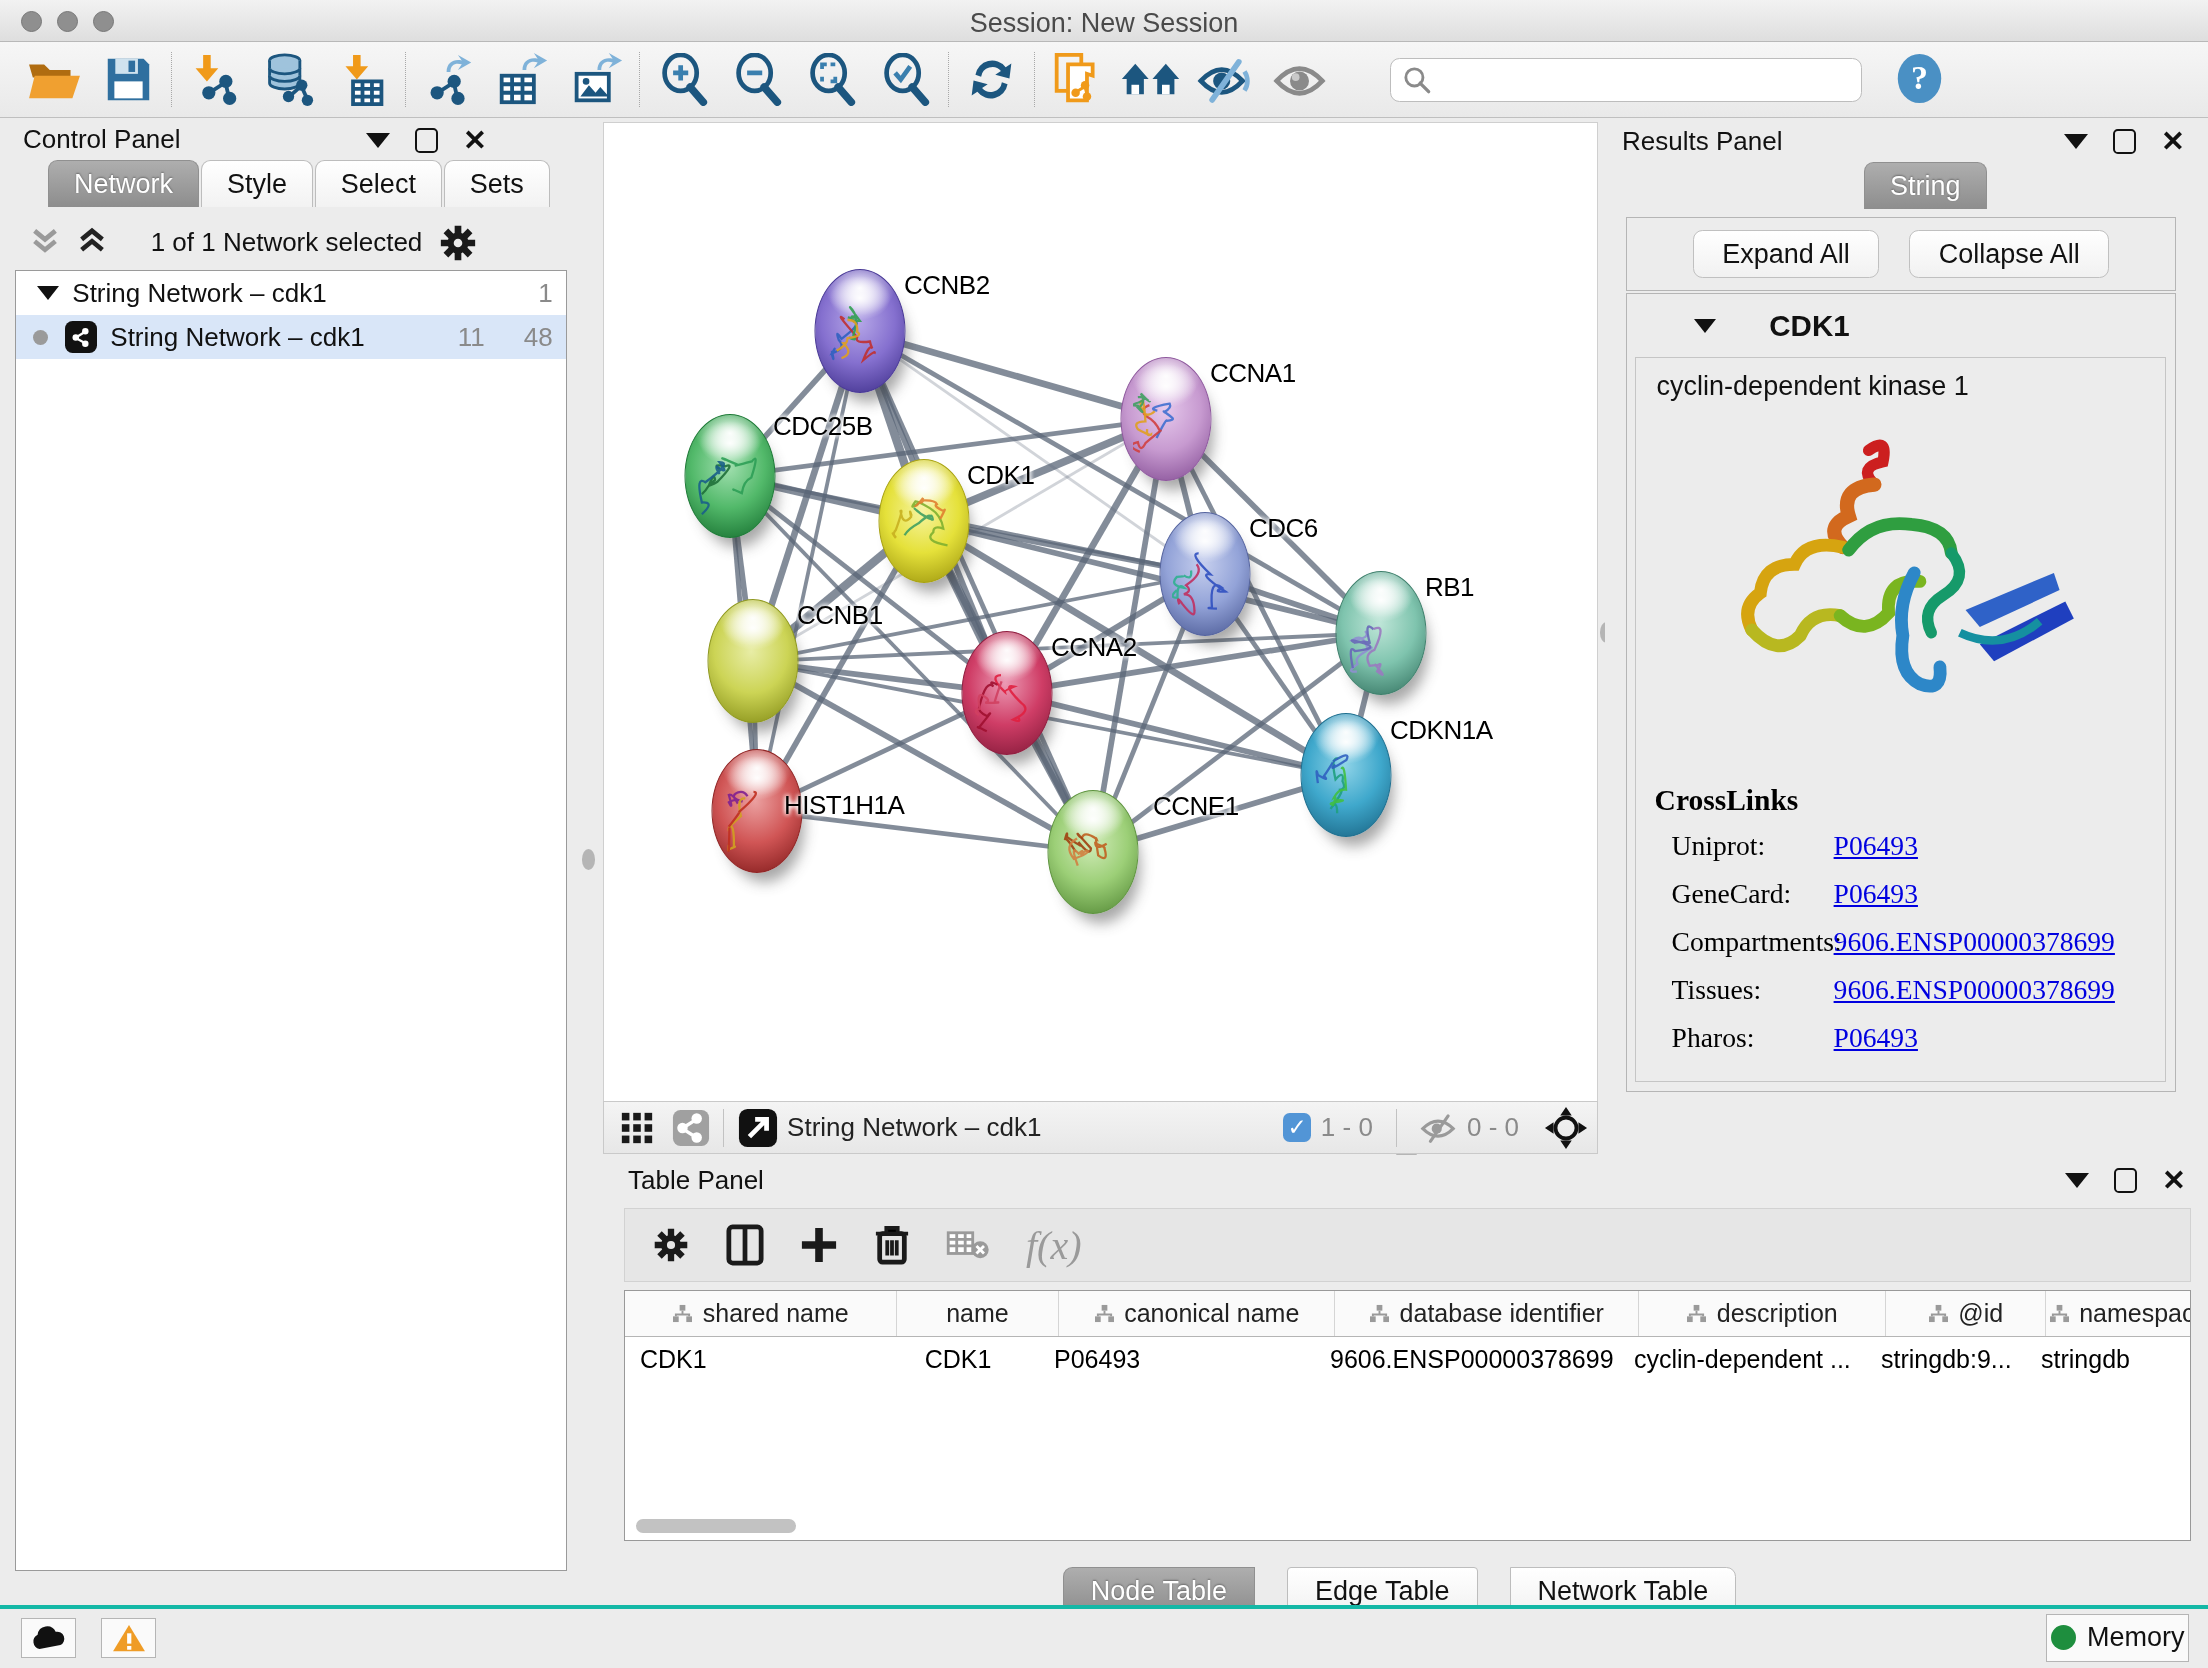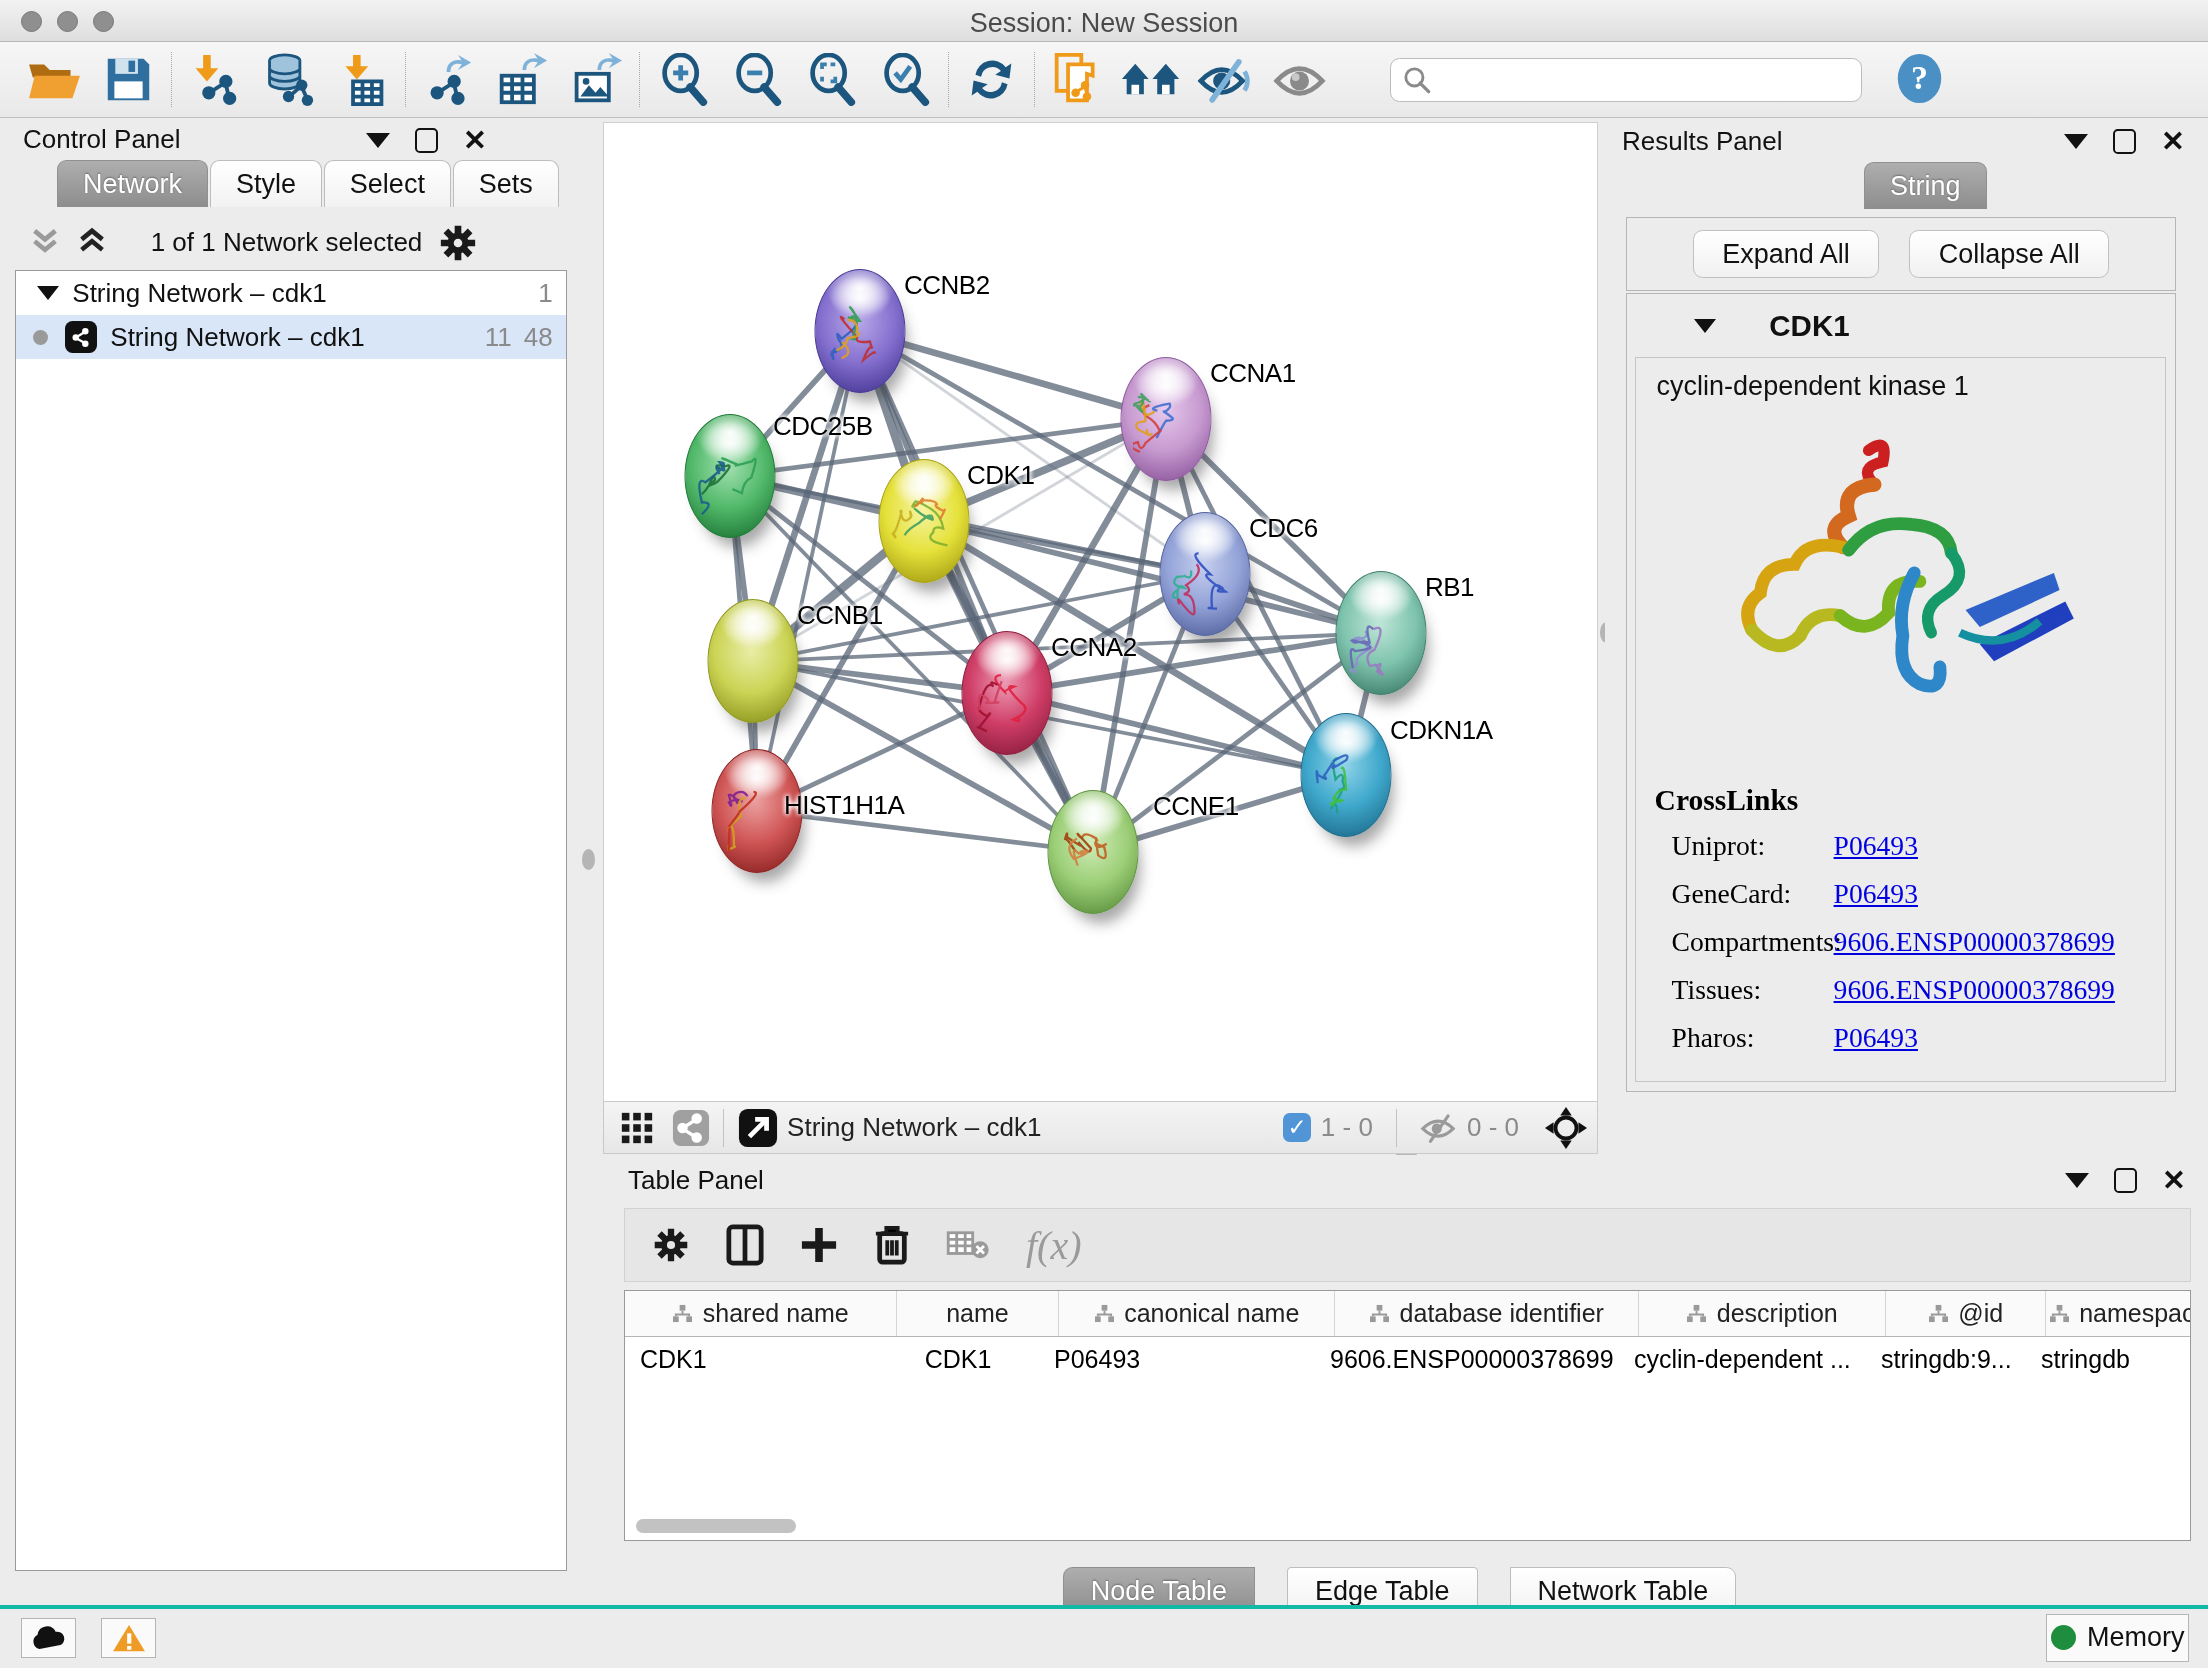--- a/index.html
+++ b/index.html
@@ -37,37 +37,37 @@
   .wc-x{font-size:28.5px;font-weight:bold;color:#111;line-height:25px;}
 
   .tab{display:inline-block;border:1px solid #bdbdbd;border-bottom:none;
     border-radius:9.5px 9.5px 0 0;background:linear-gradient(#ffffff,#f2f2f2);
     color:#111;font-size:27px;padding:7.6px 25px;margin-right:1.9px;}
   .tab.active{background:linear-gradient(#aeaeae,#8d8d8d);color:#fff;
     text-shadow:0 -1px 1.9px rgba(0,0,0,.35);border-color:#909090;}
 
   
   .control-panel{position:absolute;left:0;top:118px;width:573px;height:1488px;background:#ececec;}
-  .cp-tabs{position:absolute;left:57px;top:42px;}
+  .cp-tabs{position:absolute;left:48px;top:42px;}
   .cp-selbar{position:absolute;left:0;top:99px;width:100%;height:49px;}
   .cp-selbar .status{position:absolute;left:0;width:100%;text-align:center;top:9.5px;
     font-size:26px;color:#111;}
   .chevrons{position:absolute;left:28.5px;top:9.5px;display:flex;gap:15px;}
   .gear-right{position:absolute;right:95px;top:5.7px;}
   .tree-box{position:absolute;left:15px;top:152px;width:552px;height:1301px;
     background:#fff;border:1.9px solid #9a9a9a;}
   .tree-row{position:relative;height:44px;display:flex;align-items:center;font-size:26px;color:#111;}
   .tree-row .count{position:absolute;right:13.3px;color:#8a8a8a;}
   .tree-row.selected{background:#d9e6f8;}
   .tri-down{width:0;height:0;border-left:11.4px solid transparent;border-right:11.4px solid transparent;
     border-top:14.3px solid #111;margin:0 13.3px 0 21px;}
   .dot-bullet{width:15px;height:15px;border-radius:50%;background:#9a9a9a;margin:0 17px 0 17px;}
   .share-badge{width:32px;height:32px;border-radius:7.6px;background:#111;display:flex;
     align-items:center;justify-content:center;margin-right:13.3px;}
-  .counts2{position:absolute;right:13.3px;display:flex;gap:12px;color:#8a8a8a;}
+  .counts2{position:absolute;right:13.3px;display:flex;gap:39px;color:#8a8a8a;}
 
   
   .canvas{position:absolute;left:603px;top:122px;width:995px;height:980px;background:#fff;
     border:1px solid #cfcfcf;overflow:hidden;}
   .canvas svg.edges{position:absolute;left:0;top:0;}
   .node{position:absolute;width:91px;height:124px;border-radius:50%;
     transform:translate(-50%,-50%);}
   .node .gloss{position:absolute;left:16%;top:5%;width:68%;height:36%;border-radius:50%;
     background:radial-gradient(closest-side, rgba(255,255,255,.97), rgba(255,255,255,0));}
   .node svg.scribble{position:absolute;left:50%;top:52%;transform:translate(-50%,-50%);}

